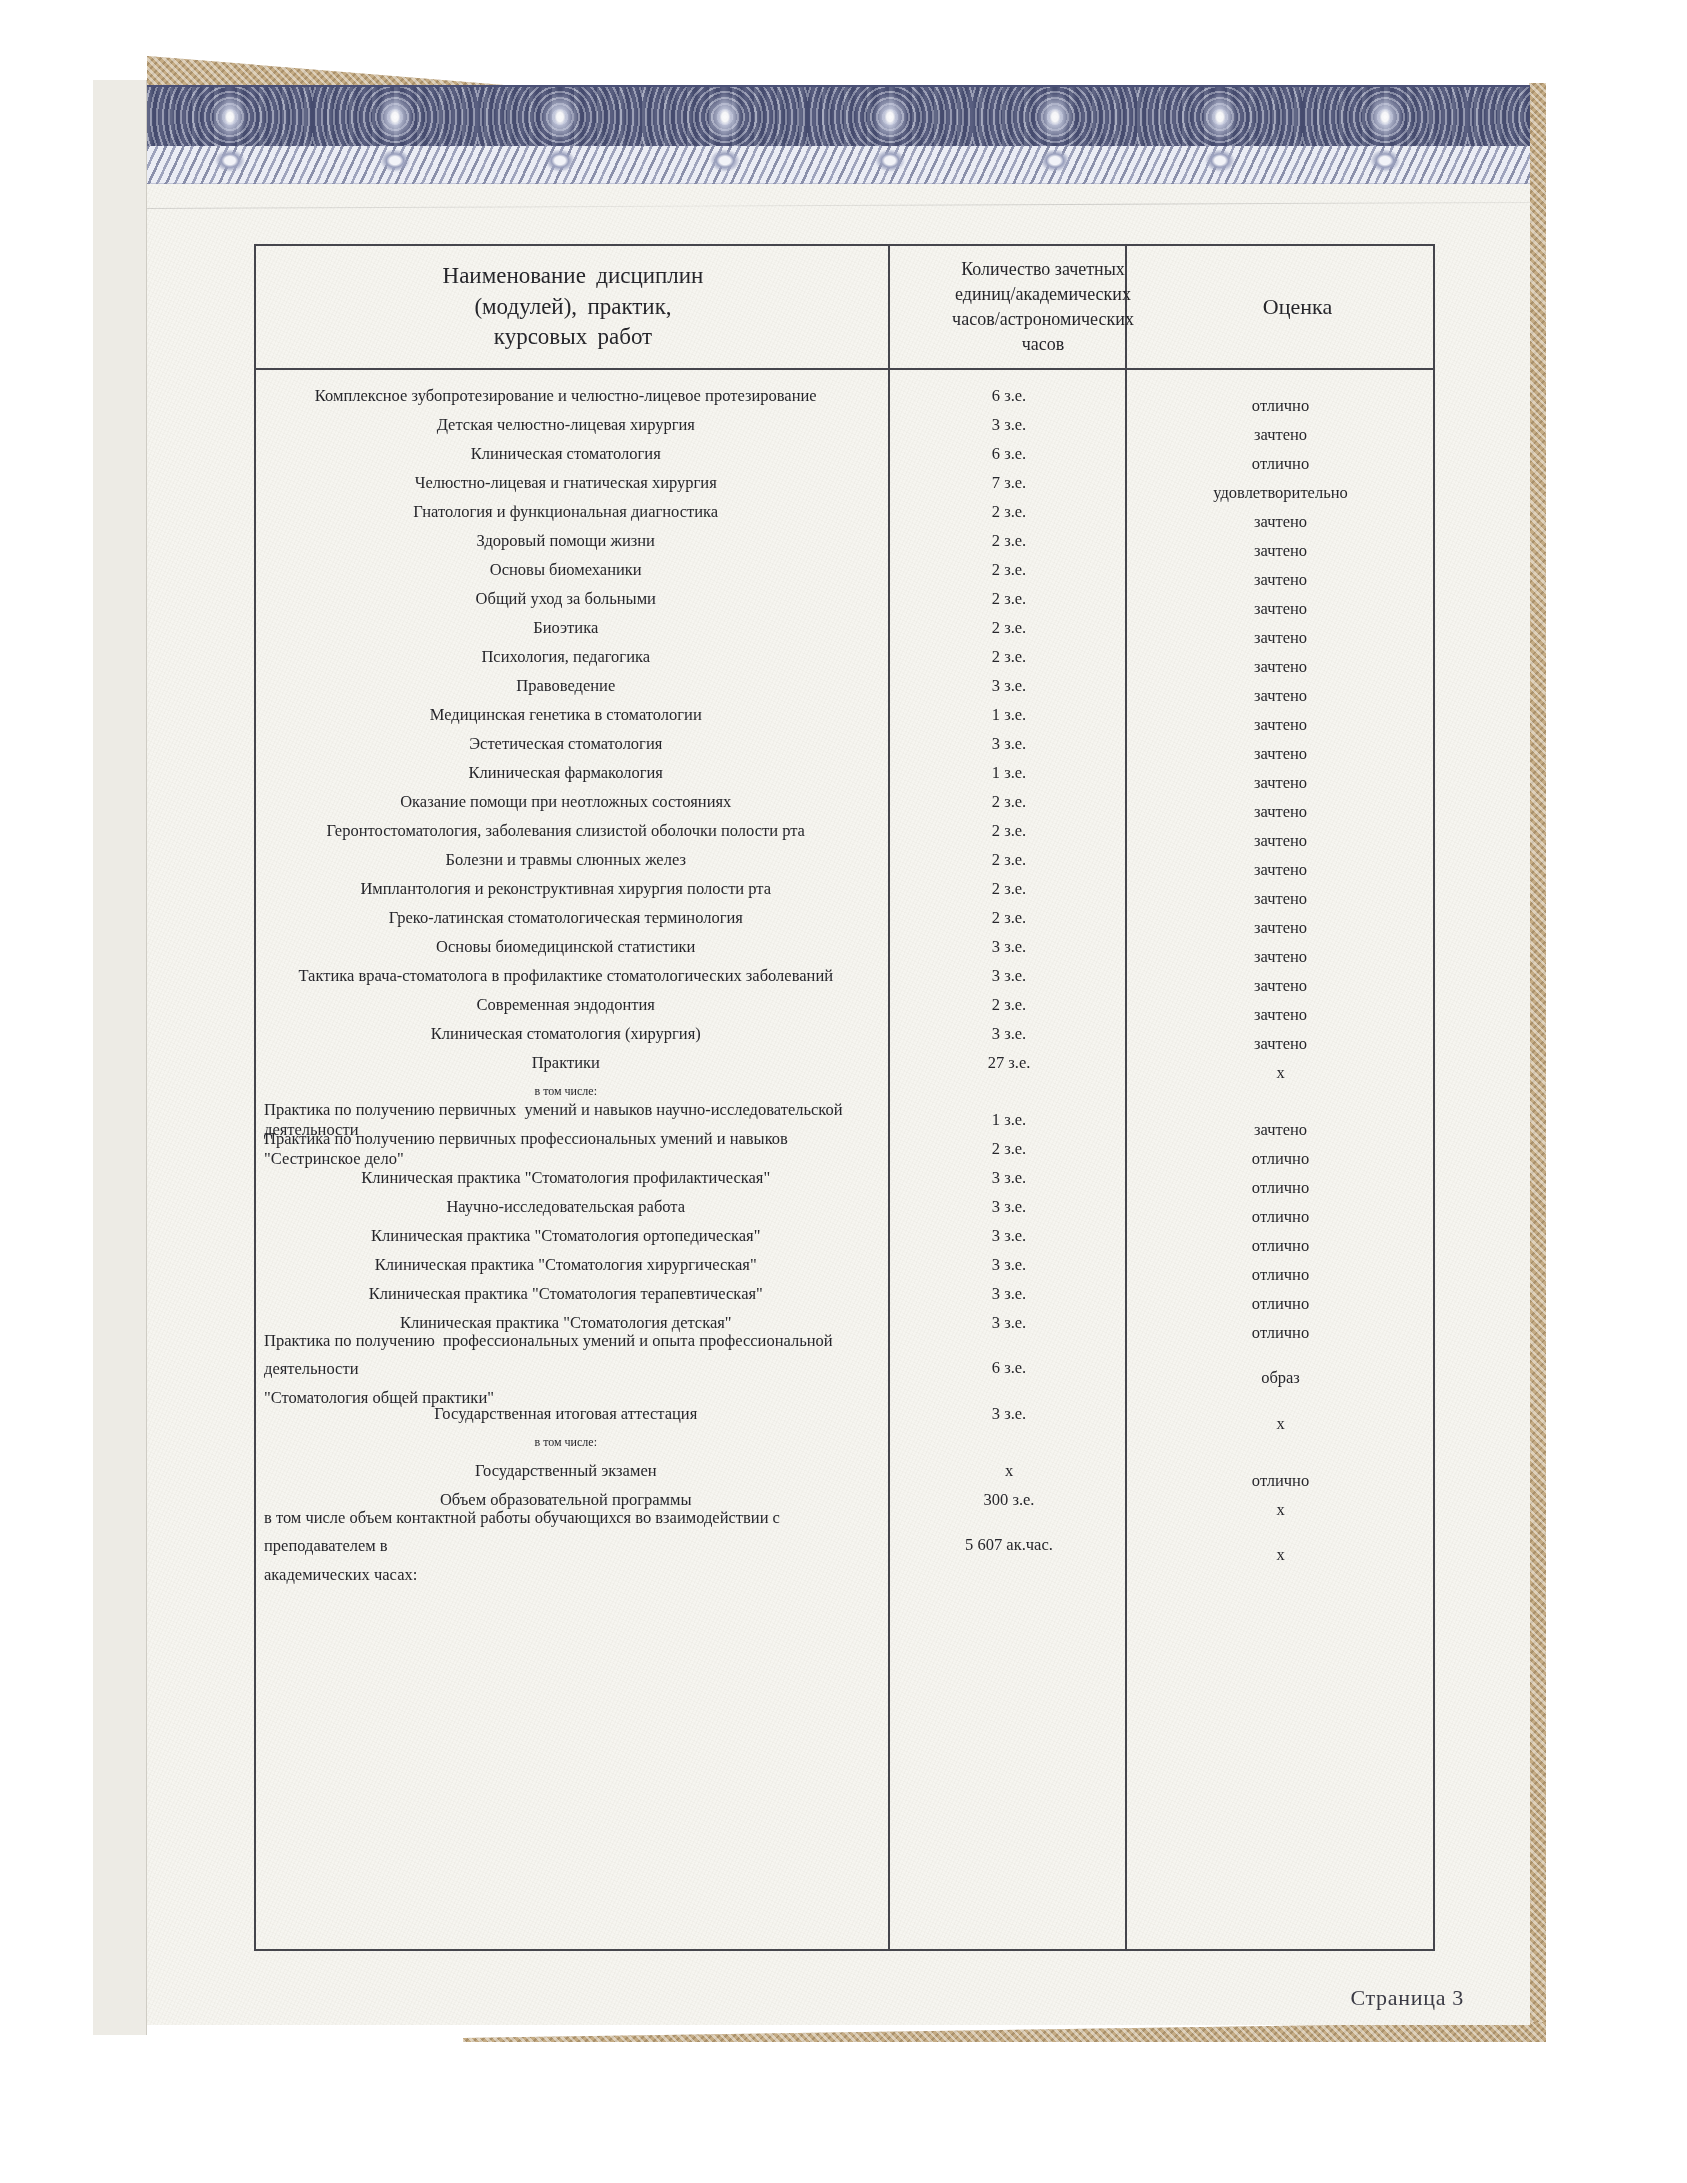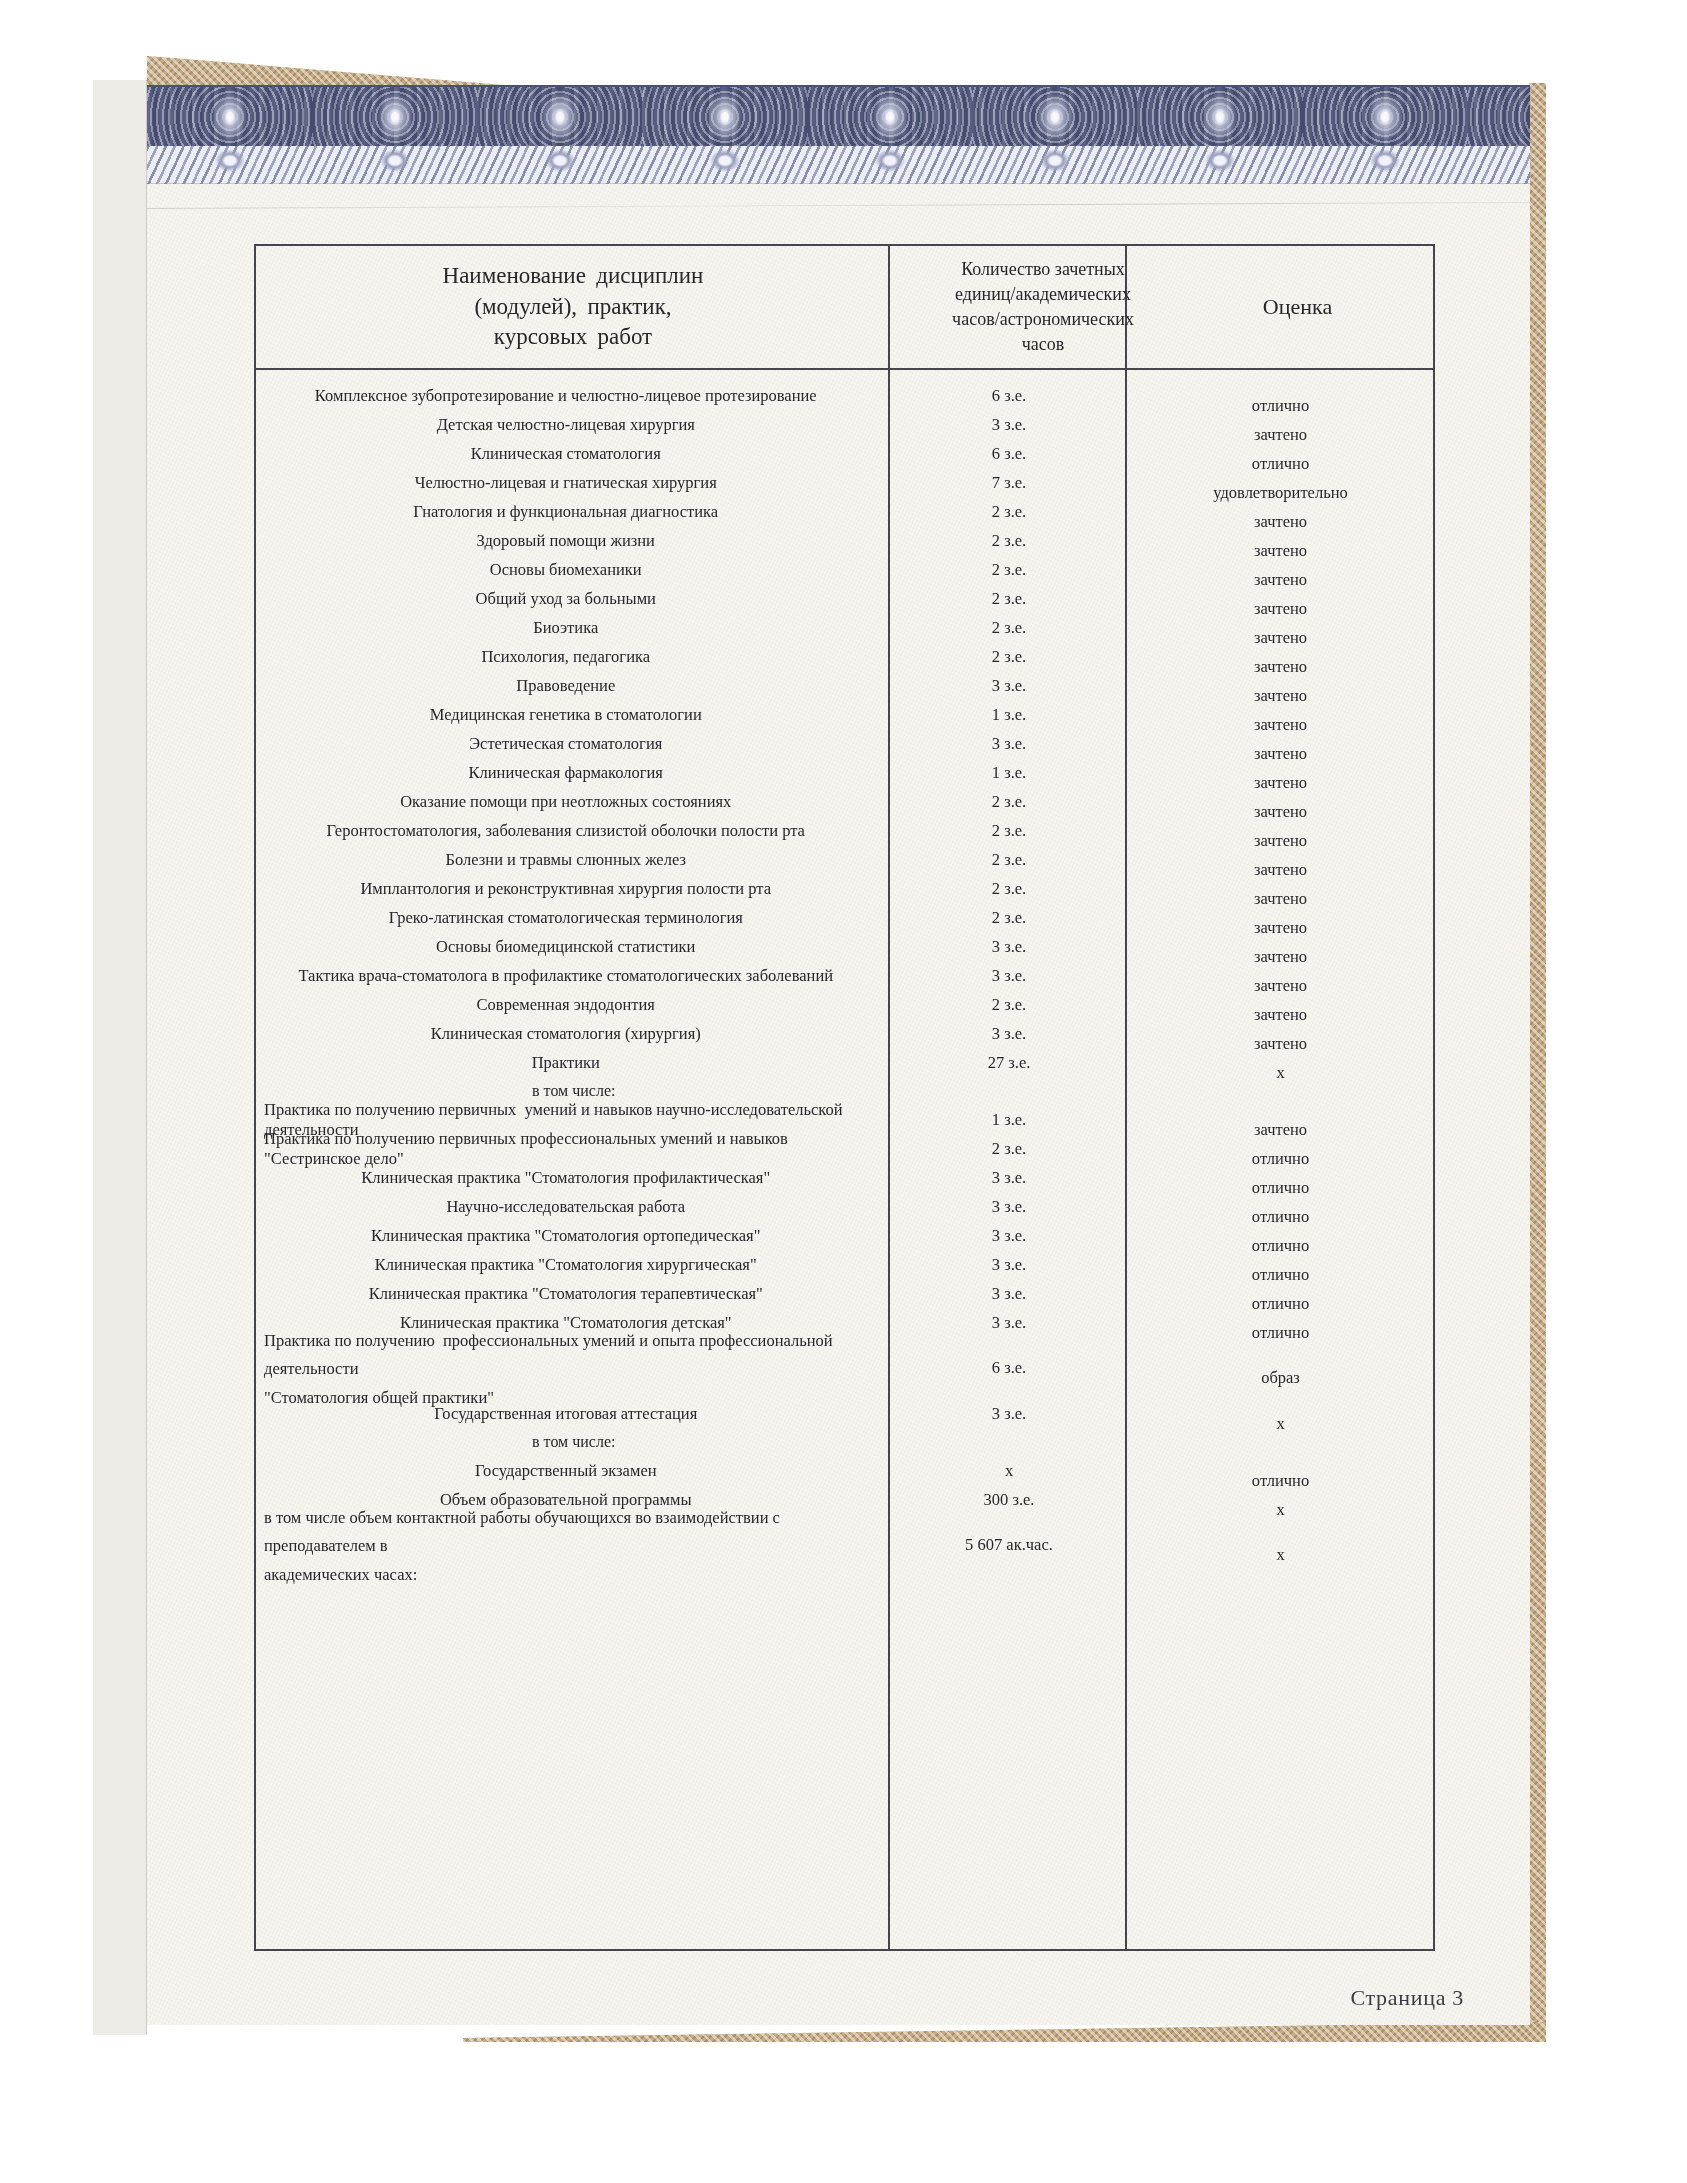--- a/index.html
+++ b/index.html
@@ -60,21 +60,21 @@
     border:2px solid #45454c; }
   .vline { position:absolute; top:0; bottom:0; width:2px; background:#45454c; }
   .v1 { left:632px; } .v2 { left:869px; }
   .thead { position:absolute; left:0; right:0; top:0; height:124px; border-bottom:2px solid #45454c; display:flex; }
   .th { display:flex; align-items:center; justify-content:center; text-align:center; white-space:pre-line; }
   .th-name { width:634px; font-size:23px; line-height:1.32; word-spacing:4.6px; }
   .th-credits { width:238px; font-size:18px; line-height:1.38;margin-left:34px; }
   .th-grade { flex:1; font-size:22px; }
   .tbody { position:absolute; left:0; right:0; top:126px; bottom:0; padding-top:9.3px; }
   .row { display:flex; align-items:center; height:29px; font-size:16.5px; }
-  .row.sub { height:28px; font-size:16px;padding-left:8px; }
+  .row.sub { height:28px; font-size:12px; }
   .row.twoline { height:62px; }
   .cell { display:flex; align-items:center; }
   .cell.name { width:634px; padding-left:8px; padding-right:22.5px; white-space:pre-wrap;justify-content:center; }
   .row.twoline .cell.name { display:block; line-height:28.4px; padding-top:2.6px; }
   .row.twoline .l1, .row.twoline .l2 { display:block; }
   .cell.credits { width:238px; justify-content:center; text-align:center; }
   .cell.grade { flex:1; justify-content:center; text-align:center;margin-top:20px; }
   
   .page-footer { position:absolute; right:66px; top:1900px; font-size:22px; color:#3a3a44; letter-spacing:0.7px; }
 </style>

